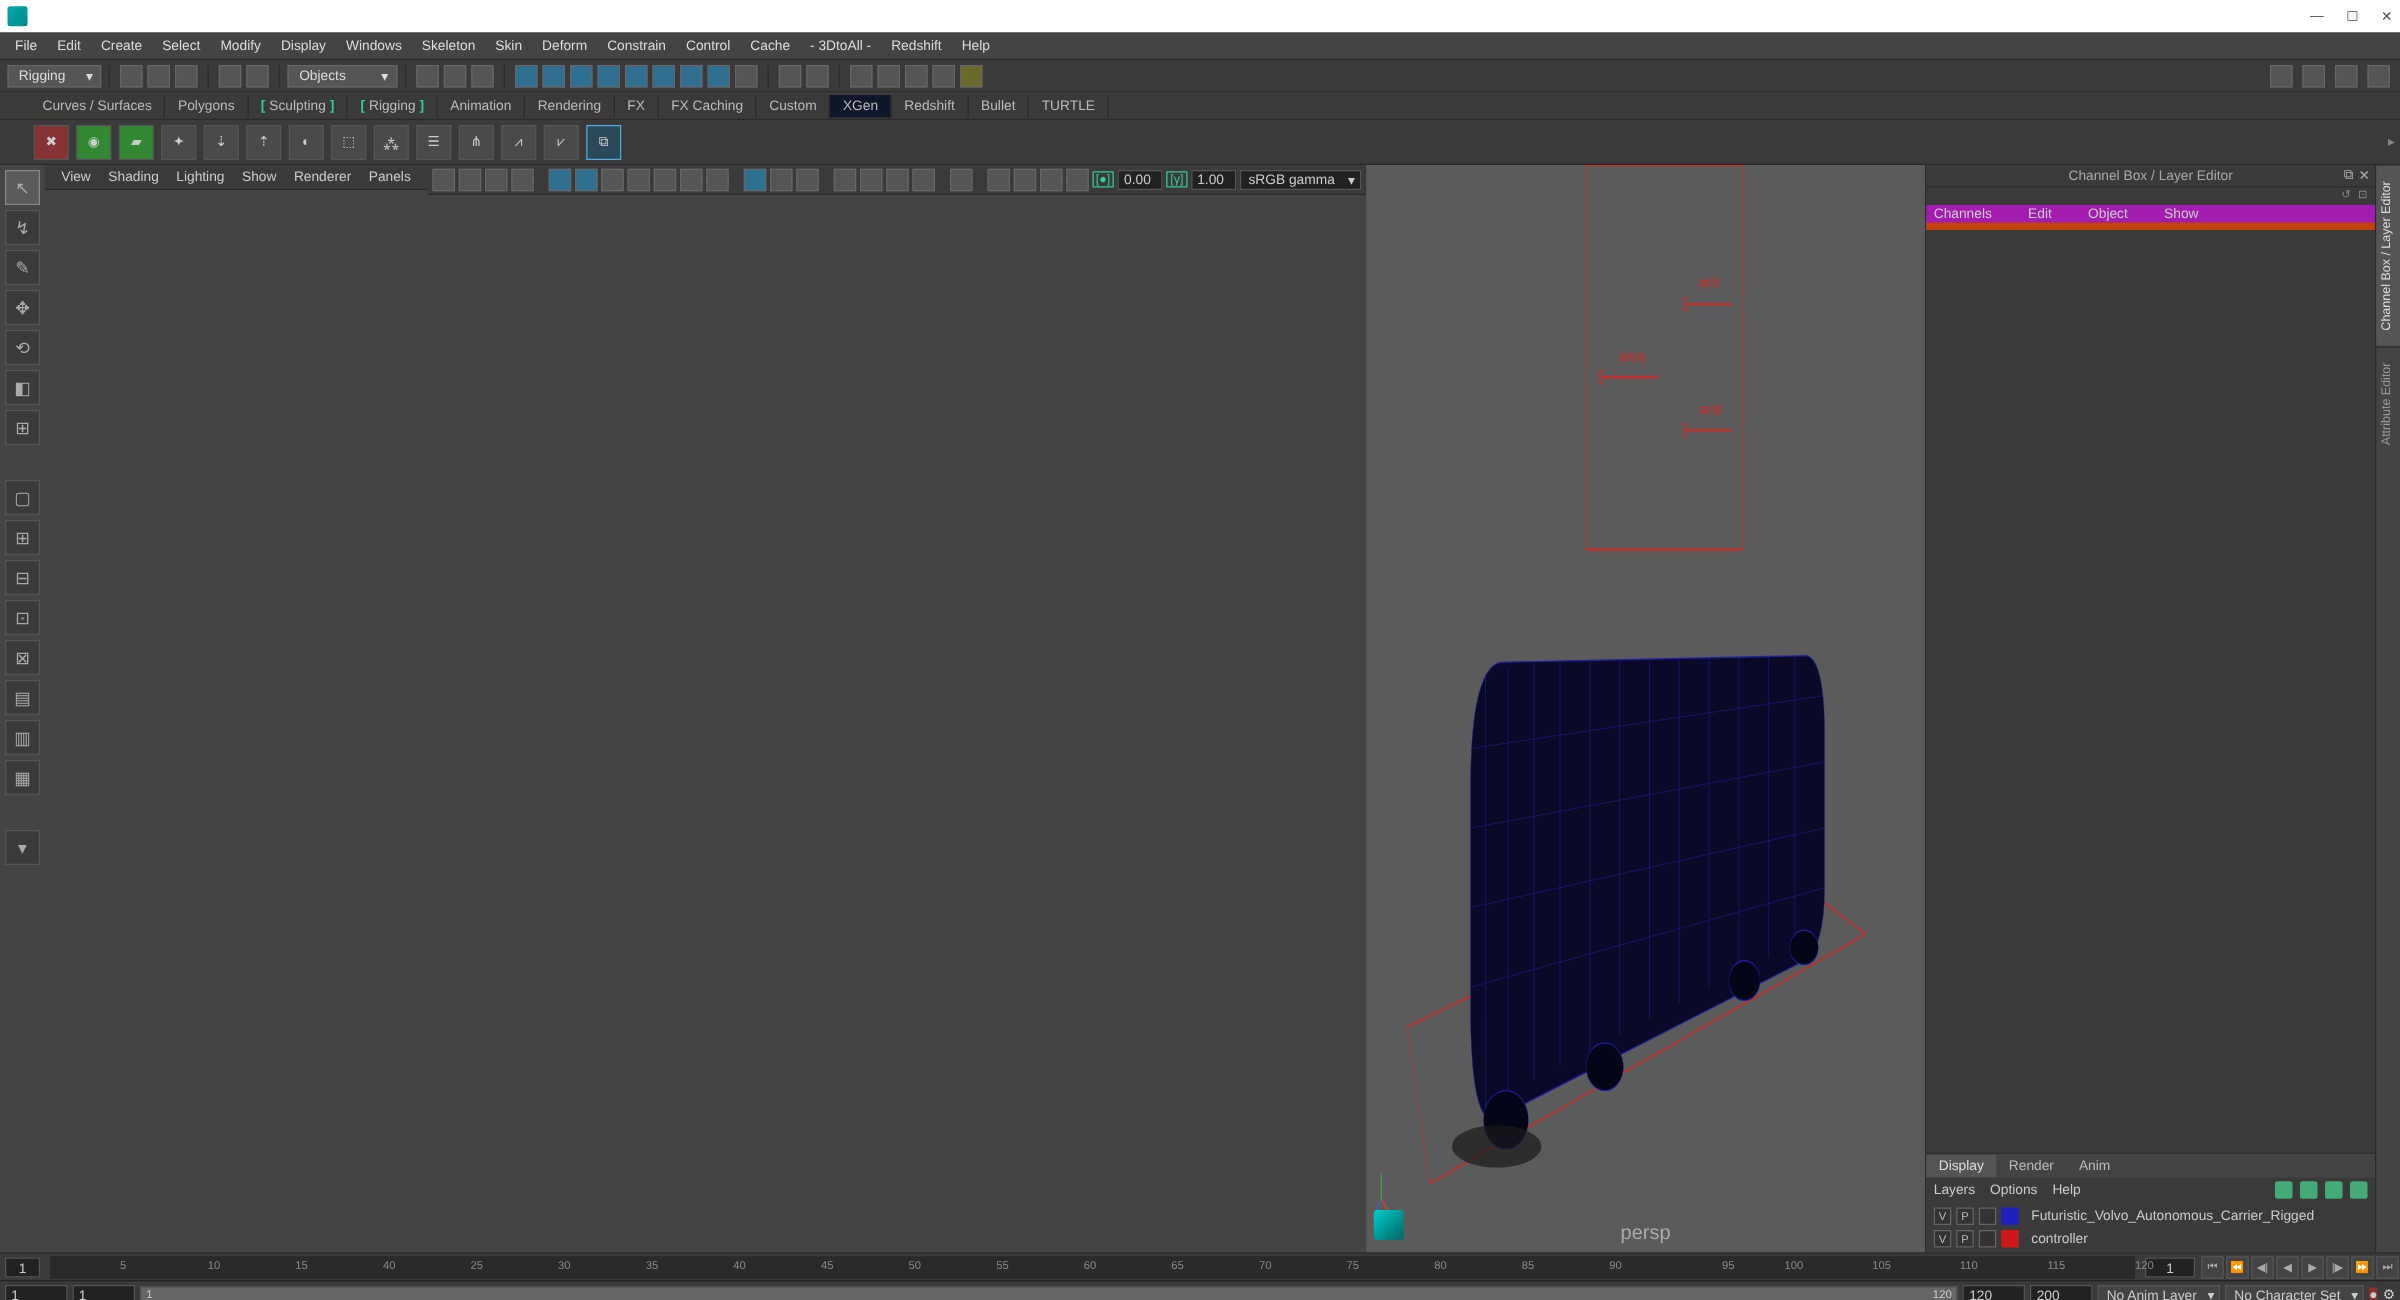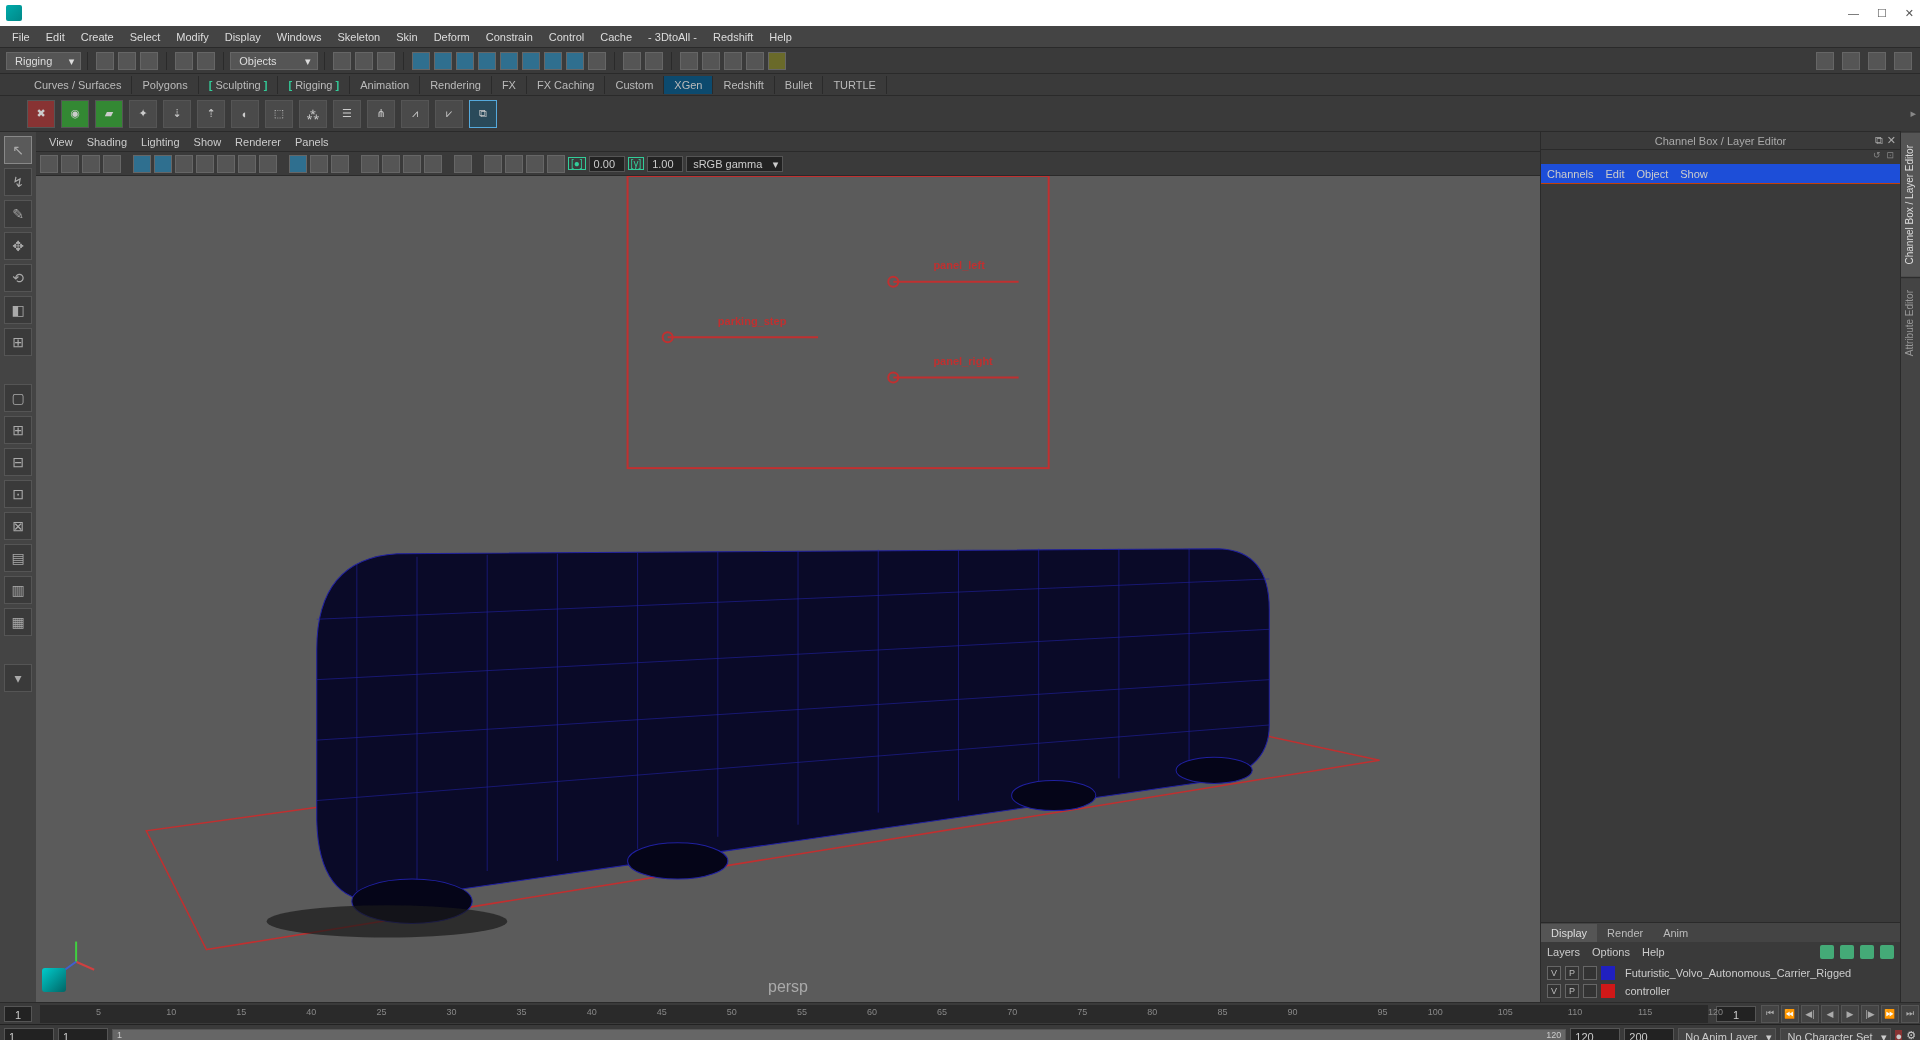--- a/index.html
+++ b/index.html
@@ -13,51 +13,51 @@
 .statusrow{height:26px;background:#3a3a3a;display:flex;align-items:center;padding:0 6px;border-bottom:1px solid #2a2a2a}
 .statusrow .dd{background:#555;border:1px solid #666;padding:2px 28px 2px 8px;color:#ddd;position:relative}
 .statusrow .dd::after{content:"▾";position:absolute;right:6px}
 .statusrow .sep{width:1px;height:18px;background:#2a2a2a;margin:0 6px}
 .statusrow .ib{width:18px;height:18px;background:#555;margin:0 2px;border:1px solid #666;display:inline-block}
 .statusrow .ib.hl{background:#2f6f8f}
 .statusrow .ib.ylw{background:#6a6a2a}
 .statusrow .rgrp{margin-left:auto;display:flex;gap:4px}
 .shelf-tabs{height:22px;background:#3a3a3a;display:flex;align-items:center;border-bottom:1px solid #2a2a2a;padding-left:24px}
 .shelf-tabs .tab{padding:3px 10px;color:#bbb;cursor:pointer;border-right:1px solid #2a2a2a}
-.shelf-tabs .tab.act{background:#0c4a6e}
+.shelf-tabs .tab.act{background:#0f172a}
 .shelf-tabs .brkt{color:#3c9;font-weight:bold}
 .shelf-body{height:36px;background:#3a3a3a;display:flex;align-items:center;padding-left:24px;border-bottom:1px solid #2a2a2a;position:relative}
 .shelf-body .sib{width:28px;height:28px;margin:0 3px;background:#4a4a4a;border:1px solid #555;display:flex;align-items:center;justify-content:center}
 .shelf-body .sib.red{background:#833}
 .shelf-body .sib.grn{background:#383}
 .shelf-body .sib.hl{border:1px solid #5ad;background:#2a4a5a}
 .shelf-body .sarrow{position:absolute;right:4px;color:#888}
 .main{display:flex;height:870px}
 .ltool{width:36px;background:#444;display:flex;flex-direction:column;align-items:center;padding-top:4px;gap:4px}
 .ltool .tb{width:28px;height:28px;background:#3a3a3a;border:1px solid #555;display:flex;align-items:center;justify-content:center;color:#aaa;font-size:14px}
 .ltool .tb.sel{background:#5a5a5a;border-color:#888}
 .ltool .spc{height:20px}
-.viewport-wrap{flex:1;display:flex;flex-direction:column;background:#444}
+.viewport-wrap{flex:1;display:flex;flex-direction:row;background:#444}
 .vp-menubar{height:20px;background:#3a3a3a;display:flex;align-items:center;padding:0 6px;border-bottom:1px solid #2a2a2a}
 .vp-menubar span{padding:0 7px;color:#ccc;cursor:pointer}
 .vp-toolbar{height:24px;background:#3a3a3a;display:flex;align-items:center;padding:0 4px;border-bottom:1px solid #2a2a2a;gap:3px}
 .vp-toolbar .vb{width:18px;height:18px;background:#555;border:1px solid #666}
 .vp-toolbar .vb.blue{background:#2f6f8f}
 .vp-toolbar .num{background:#222;border:1px solid #555;padding:1px 4px;color:#ccc;font-size:11px;width:36px}
 .vp-toolbar .lbl{background:#222;border:1px solid #555;padding:1px 20px 1px 6px;color:#ccc;position:relative}
 .vp-toolbar .lbl::after{content:"▾";position:absolute;right:4px}
 .vp-toolbar .gbox{border:1px solid #3c9;padding:0 2px;color:#3c9;font-size:10px}
 .viewport{flex:1;background:#5b5b5b;position:relative;overflow:hidden}
 .viewport .camlabel{position:absolute;bottom:6px;left:50%;transform:translateX(-50%);color:#aaa;font-size:16px}
 .viewport .mayalogo{position:absolute;bottom:10px;left:6px;width:24px;height:24px;background:linear-gradient(135deg,#0cc,#066);border-radius:3px}
 .rightpanel{width:380px;background:#444;display:flex}
 .rp-content{flex:1;display:flex;flex-direction:column;border-left:1px solid #2a2a2a}
 .rp-title{height:18px;background:#3a3a3a;text-align:center;color:#aaa;font-size:10px;border-bottom:1px solid #2a2a2a;display:flex;align-items:center;justify-content:center;position:relative}
 .rp-title .cls{position:absolute;right:4px;display:flex;gap:4px;font-size:9px}
-.rp-menubar{height:20px;background:#1d4ed8;display:flex;align-items:center;padding:0 6px;gap:12px;border-bottom:1px solid #c2410c}
+.rp-menubar{height:20px;background:#a21caf;display:flex;align-items:center;padding:0 6px;gap:29px;border-bottom:6px solid #c2410c}
 .rp-menubar span{color:#ccc;cursor:pointer}
 .rp-main{flex:1;background:#3a3a3a}
 .rp-tabs{height:20px;background:#444;display:flex;align-items:center;border-top:1px solid #2a2a2a}
 .rp-tabs .rt{padding:3px 10px;color:#bbb;cursor:pointer}
 .rp-tabs .rt.act{background:#555;color:#ddd}
 .rp-layermenu{height:20px;background:#3a3a3a;display:flex;align-items:center;padding:0 6px;gap:12px;position:relative}
 .rp-layermenu span{color:#ccc;cursor:pointer}
 .rp-layermenu .licons{position:absolute;right:6px;display:flex;gap:6px}
 .rp-layermenu .licons .li{width:14px;height:14px;background:#4a7;border-radius:2px}
 .rp-layers{background:#3a3a3a;padding:2px 0}

